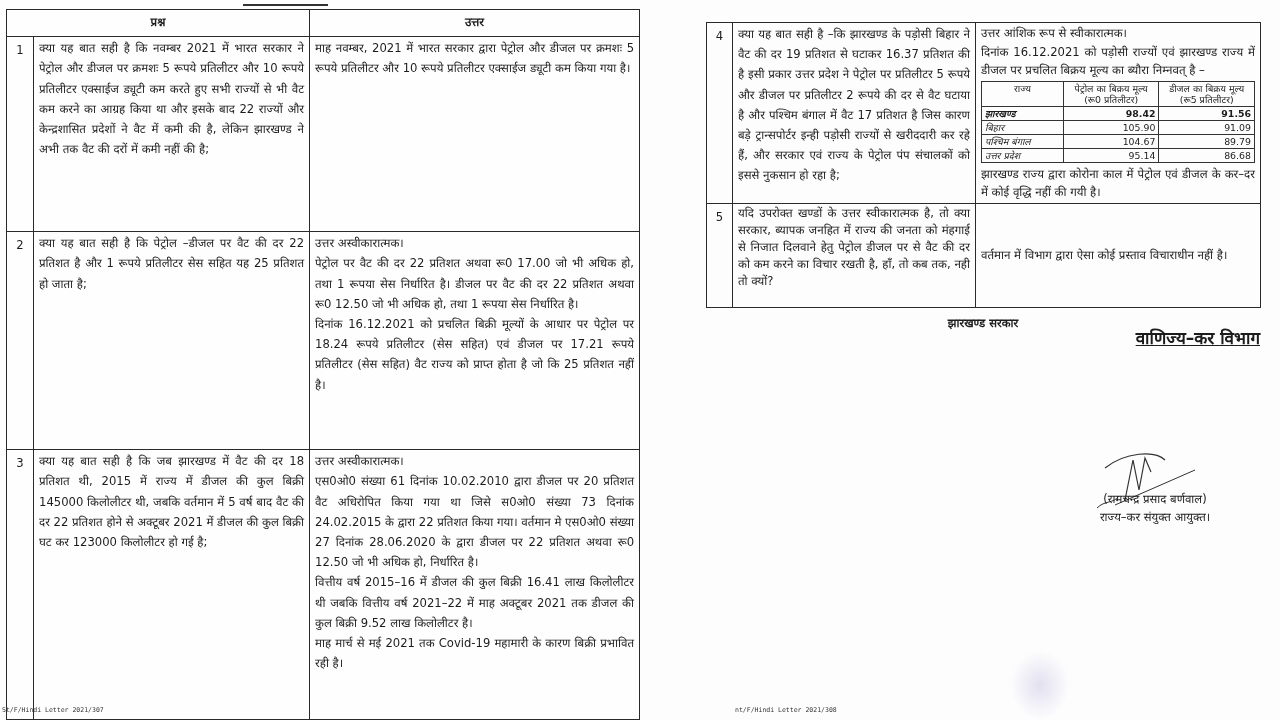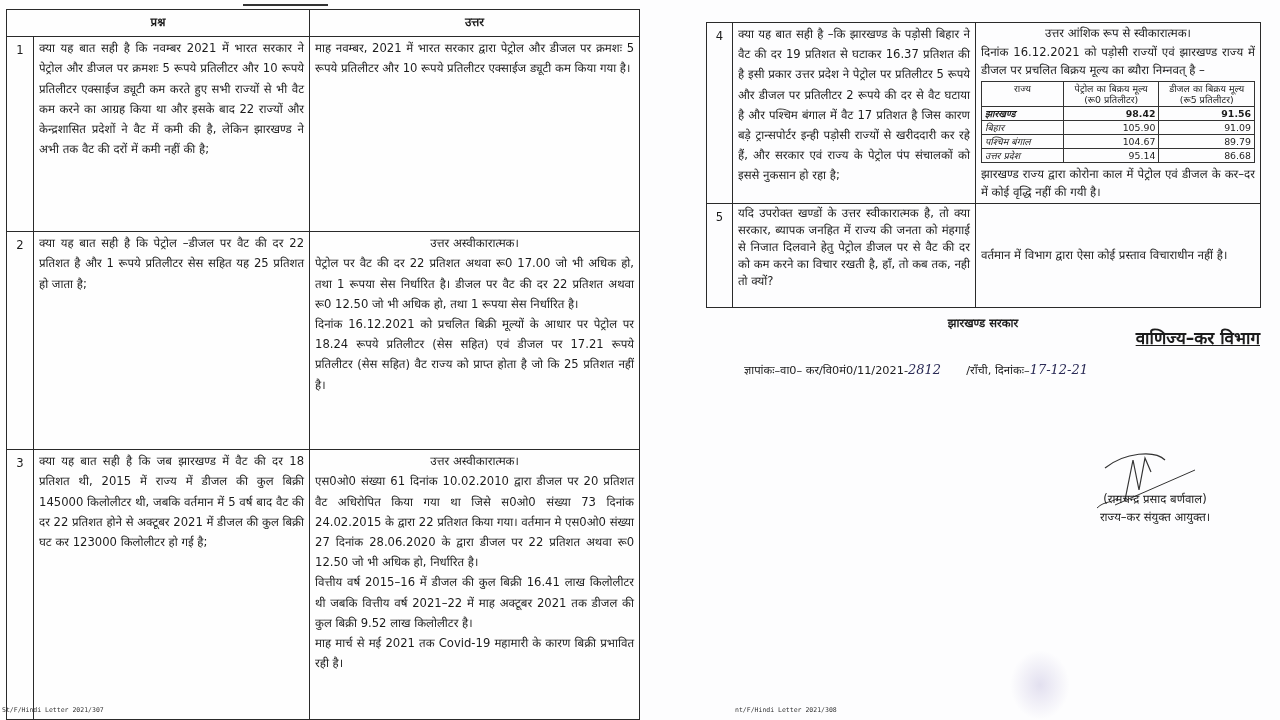--- a/index.html
+++ b/index.html
@@ -19,21 +19,21 @@
   }
 
   table.qa { border-collapse: collapse; position: absolute; table-layout: fixed; }
   table.qa td, table.qa th {
     border: 1.5px solid #2a2a2a; vertical-align: top;
     font-size: 11.6px; line-height: 20.2px; padding: 1px 5px 1px 5px;
     text-align: justify; font-weight: normal;
   }
   table.qa th { text-align: center; font-weight: bold; padding: 2px 0 4px 0; }
   td.num { text-align: center !important; font-weight: bold; font-size: 10.5px; padding-top: 3px !important; }
-  .center { text-align: center; display: block; }
+  .center { display: block; }
   .para { display: block; }
 
   #left-table { left: 6px; top: 9px; width: 633px; }
   #right-table { left: 706px; top: 22px; width: 554px; }
 
   table.prices { border-collapse: collapse; width: 100%; margin: 1px 0 2px 0; table-layout: fixed; }
   table.prices td, table.prices th {
     border: 1px solid #333; font-size: 9.4px; line-height: 11px; padding: 1px 3px;
     text-align: right; font-weight: normal; margin-top: 40px;
   }
@@ -167,24 +167,20 @@
       <span class="para">वर्तमान में विभाग द्वारा ऐसा कोई प्रस्ताव विचाराधीन नहीं है।</span>
     </td>
   </tr>
 </tbody>
   </table>
 
 <div class="gov-title">झारखण्ड सरकार</div>
 <div class="dept-title"><span>वाणिज्य–कर विभाग</span></div>
 
 <div class="memo">
-  <span class="para">
-    <span>ज्ञापांकः–वा0– कर/वि0मं0/11/2021-</span><span class="hand">2812</span>
-    &nbsp;&nbsp;&nbsp;&nbsp;&nbsp;&nbsp;<span>/राँची, दिनांकः–</span><span class="hand">17-12-21</span>
-  </span>
 </div>
 
 <svg class="signature-scribble" viewBox="0 0 110 60">
   <path d="M10 18 C 30 2, 60 0, 70 10" stroke="#333" stroke-width="1.2" fill="none"></path>
   <path d="M30 50 L 38 10 L 44 40 L 50 8 L 56 22" stroke="#333" stroke-width="1.2" fill="none"></path>
   <path d="M20 55 L 100 20" stroke="#333" stroke-width="1" fill="none"></path>
   <path d="M2 58 C 10 50, 18 54, 24 46" stroke="#333" stroke-width="1" fill="none"></path>
 </svg>
 <div class="signer-name">(रामचन्द्र प्रसाद बर्णवाल)</div>
 <div class="signer-title">राज्य–कर संयुक्त आयुक्त।</div>

